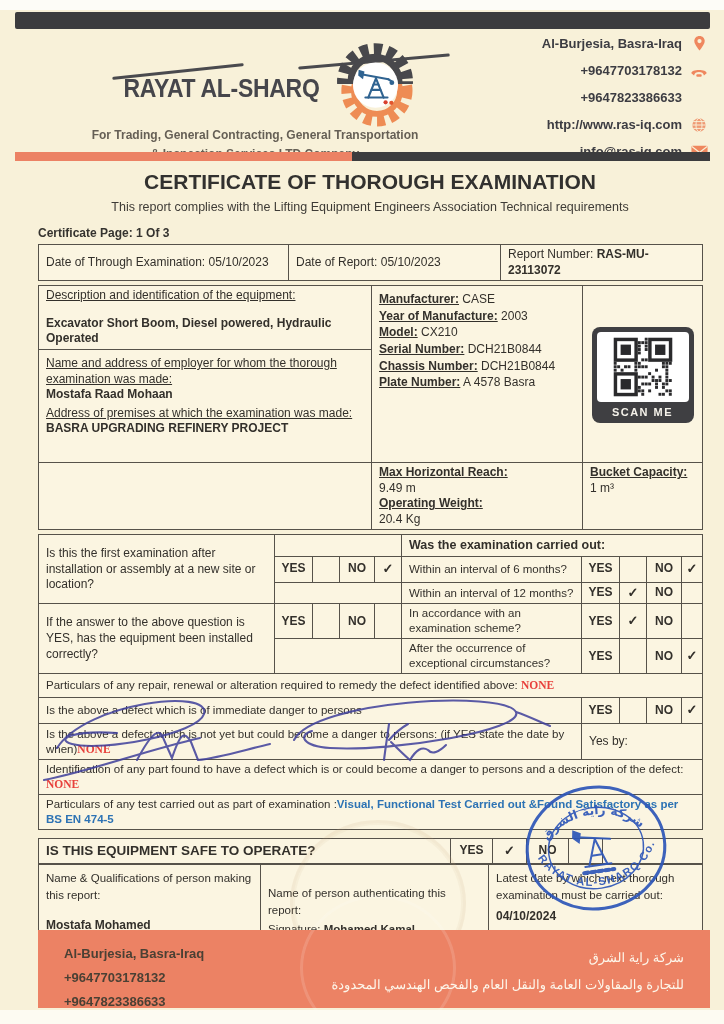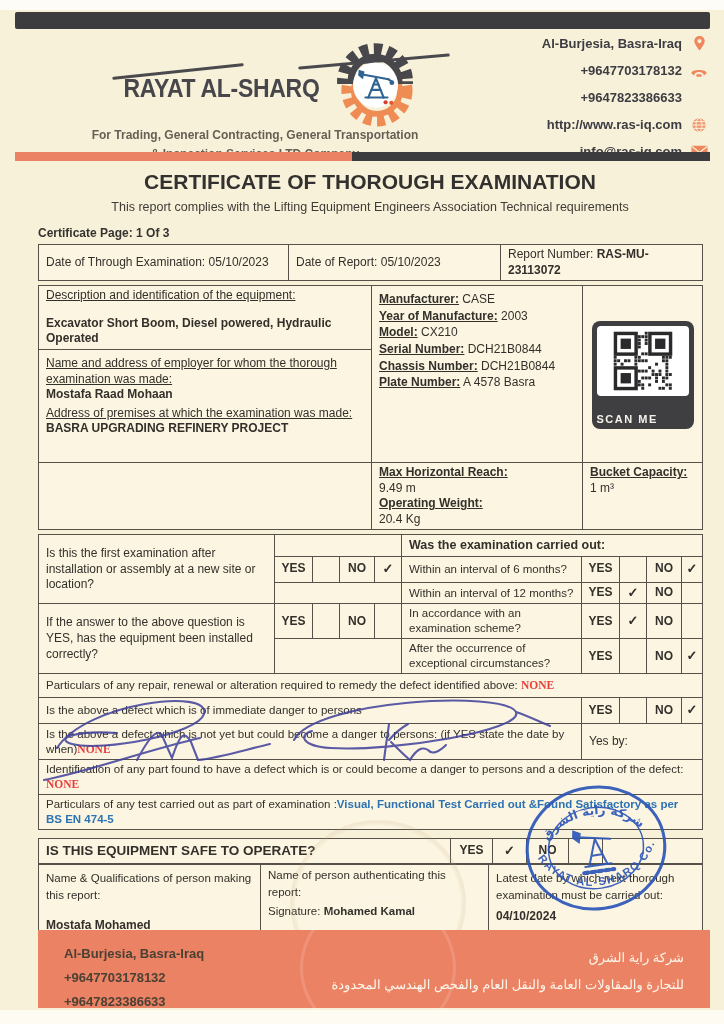--- a/index.html
+++ b/index.html
@@ -42,21 +42,21 @@
   .yn{font-weight:bold;text-align:center;vertical-align:middle;padding:2px 2px;}
   .chk{text-align:center;font-weight:bold;vertical-align:middle;font-size:13px;padding:2px 2px;}
   .subq{font-size:11.5px;vertical-align:middle;}
   .carried{font-weight:bold;font-size:12.5px;}
   .qcell{vertical-align:middle;}
 
   .spec-line{line-height:16.6px;white-space:nowrap;}
   .qr-wrap{display:flex;justify-content:center;padding-top:2px;}
   .qrbox{width:92px;background:#3f3f42;border-radius:8px;padding:5px 5px 3px;}
   .qrwhite{background:#ffffff;border-radius:4px;padding:4px;display:flex;justify-content:center;}
-  .qrlabel{color:#f5f2ea;font-size:11px;font-weight:bold;letter-spacing:1.5px;padding-top:16px;}
+  .qrlabel{text-align:center;color:#f5f2ea;font-size:11px;font-weight:bold;letter-spacing:1.5px;padding-top:3px;}
 
   .sig-label{font-size:11.5px;line-height:1.45;}
   .sig-name{font-size:12px;font-weight:bold;margin-top:15px;}
   .emp-box{border:1px solid #56524a;background:#fbf5e1;margin-top:0;padding:8px 10px;height:44px;}
   .emp-label{font-size:13px;}
   .emp-value{font-size:13px;font-weight:bold;margin-top:4px;}
 
   
   .signatures{position:absolute;left:42px;top:688px;width:540px;height:100px;pointer-events:none;}
   .stamp{position:absolute;left:520px;top:782px;width:152px;height:132px;transform:rotate(-8deg);opacity:0.92;}
@@ -436,21 +436,21 @@
           <col style="width:222px">
           <col style="width:228px">
           <col style="width:214px">
         </colgroup>
       <tbody>
           <tr style="height:73px">
         <td style="padding-top:5px">
           <div class="sig-label">Name &amp; Qualifications of person making this report:</div>
           <div class="sig-name">Mostafa Mohamed</div>
         </td>
-        <td style="padding-top:2px">
+        <td style="padding-top:20px">
           <div class="sig-label">Name of person authenticating this report:</div>
           <div class="sig-label" style="margin-top:3px"><span>Signature: </span><span class="b">Mohamed Kamal</span></div>
         </td>
         <td style="padding-top:5px">
           <div class="sig-label">Latest date by which next thorough examination must be carried out:</div>
           <div class="sig-name" style="margin-top:6px">04/10/2024</div>
         </td>
       </tr>
     </tbody>
       </table>

